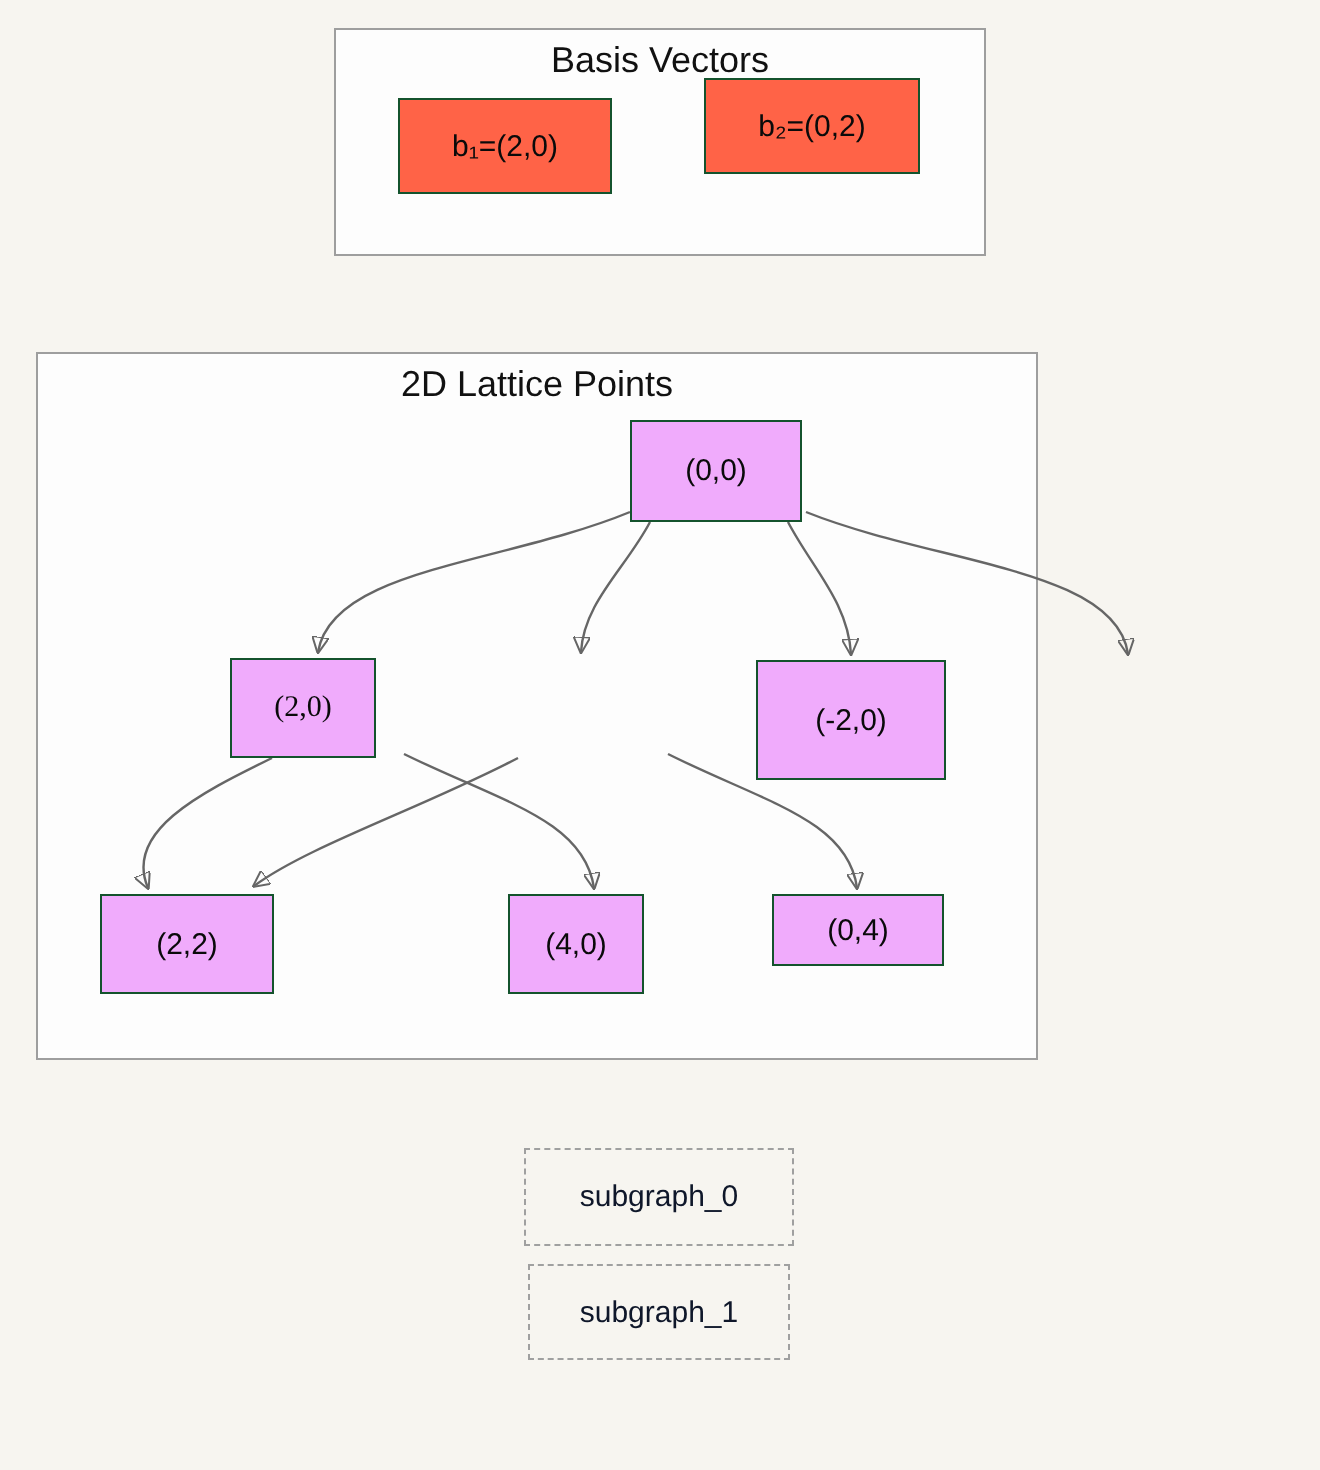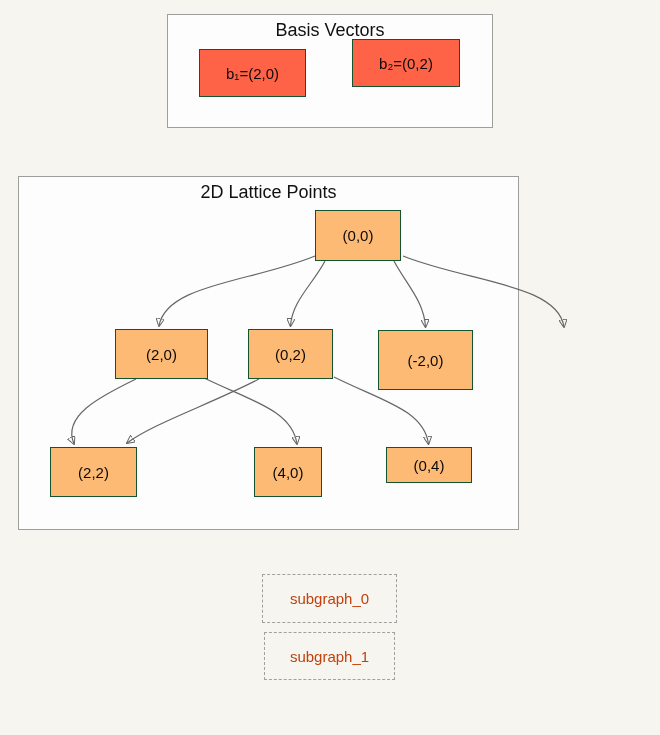--- a/index.html
+++ b/index.html
@@ -31,31 +31,31 @@
     position:absolute;
     box-sizing:border-box;
     border:1px solid #14532d;
     display:flex;
     align-items:center;
     justify-content:center;
     font-size:15px;
     color:#0a0a0a;
   }
   .node.orange{ background:#ff6347; }
-  .node.blue{ background:#fdba74; }
+  .node.blue{ background:#f0abfc; }
   .floating-subgraph{
     position:absolute;
     box-sizing:border-box;
     border:1px dashed #a0a0a0;
     background:transparent;
     display:flex;
     align-items:center;
     justify-content:center;
     font-size:15px;
-    color:#c2410c;
+    color:#0f172a;
   }
   svg.edges{
     position:absolute;
     left:0;top:0;
     width:660px;height:735px;
     pointer-events:none;
   }
   svg.edges path{
     fill:none;
     stroke:#666666;
@@ -93,25 +93,22 @@
     <path d="M 403 256 C 468 282, 558 284, 564 327" marker-end="url(#arrow)"></path>
     <path d="M 136 379 C 99 397, 62 416, 74 444" marker-end="url(#arrow)"></path>
     <path d="M 259 379 C 211 404, 154 423, 127 443" marker-end="url(#arrow)"></path>
     <path d="M 202 377 C 251 401, 292 410, 297 444" marker-end="url(#arrow)"></path>
     <path d="M 334 377 C 382 401, 424 410, 428.5 444" marker-end="url(#arrow)"></path>
   </svg>
 
   <div class="node blue" style="left:315px;top:210px;width:86px;height:51px;">
     <span>(0,0)</span>
   </div>
-  <div class="node blue" style="left:115px;top:329px;width:93px;height:50px;">
+  <div class="node blue" style="left:115px;top:329px;width:73px;height:50px;font-family:Liberation Serif, serif;">
     <span>(2,0)</span>
-  </div>
-  <div class="node blue" style="left:248px;top:329px;width:85px;height:50px;">
-    <span>(0,2)</span>
   </div>
   <div class="node blue" style="left:378px;top:330px;width:95px;height:60px;">
     <span>(-2,0)</span>
   </div>
   <div class="node blue" style="left:50px;top:447px;width:87px;height:50px;">
     <span>(2,2)</span>
   </div>
   <div class="node blue" style="left:254px;top:447px;width:68px;height:50px;">
     <span>(4,0)</span>
   </div>

